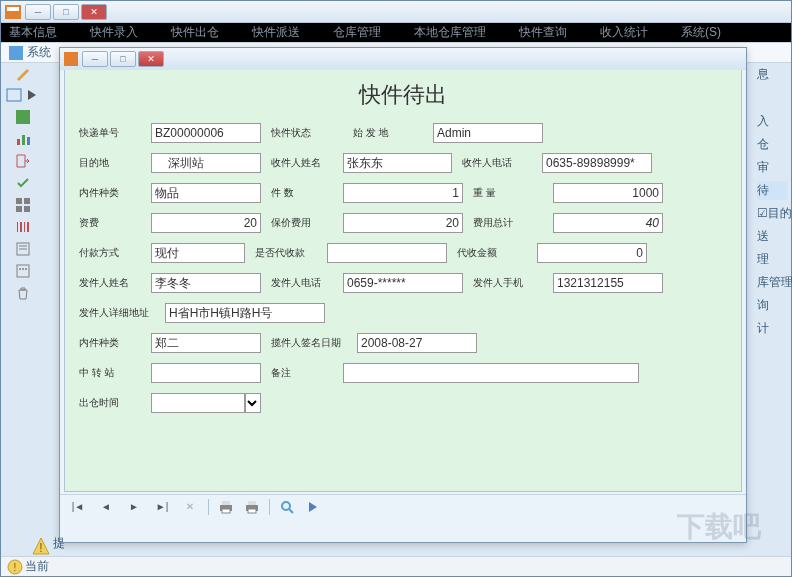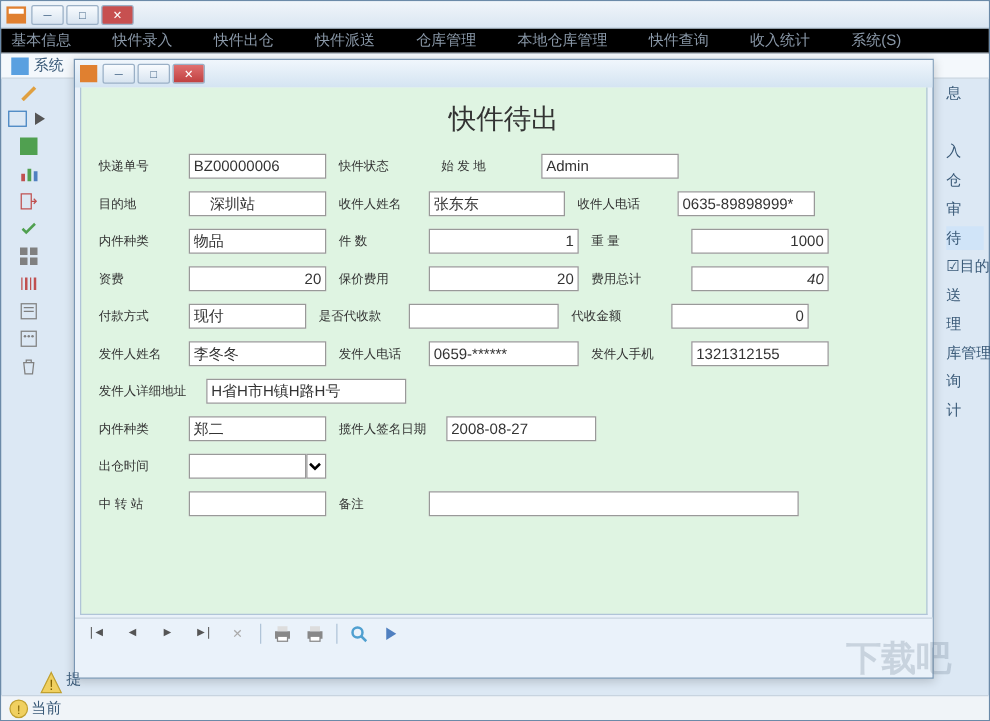--- a/index.html
+++ b/index.html
@@ -313,31 +313,31 @@
 
       <div class="form-row">
         <span class="form-label">内件种类</span>
         <input class="form-input" style="width: 110px;" value="郑二">
         <div class="col-spacer"></div>
         <span class="form-label wide">揽件人签名日期</span>
         <input class="form-input" style="width: 120px;" value="2008-08-27">
       </div>
 
       <div class="form-row">
+        <span class="form-label">中  转  站</span>
+        <input class="form-input" style="width: 110px;" value="">
+        <div class="col-spacer"></div>
+        <span class="form-label">备注</span>
+        <input class="form-input" style="width: 296px;" value="">
+      </div>
+
+      <div class="form-row">
         <span class="form-label">出仓时间</span>
         <input class="form-input" style="width: 94px;" value="">
         <select class="form-select" style="width:16px"></select>
-      </div>
-
-      <div class="form-row">
-        <span class="form-label">中  转  站</span>
-        <input class="form-input" style="width: 110px;" value="">
-        <div class="col-spacer"></div>
-        <span class="form-label">备注</span>
-        <input class="form-input" style="width: 296px;" value="">
       </div>
     </div>
 
     <div class="bottom-bar">
       <span class="nav-btn">|◄</span>
       <span class="nav-btn">◄</span>
       <span class="nav-btn">►</span>
       <span class="nav-btn">►|</span>
       <span class="nav-btn" style="color:#aaa">✕</span>
       <div class="nav-sep"></div>

